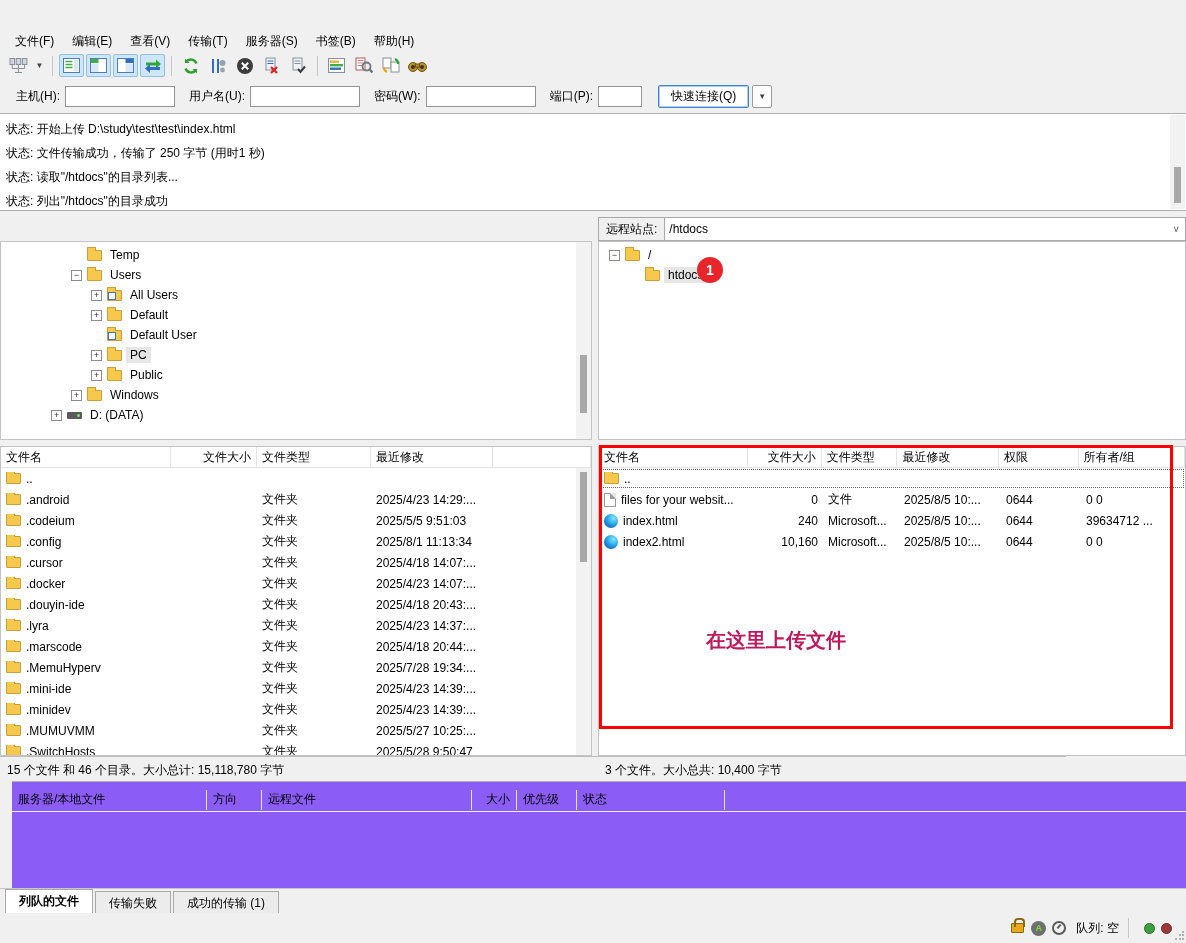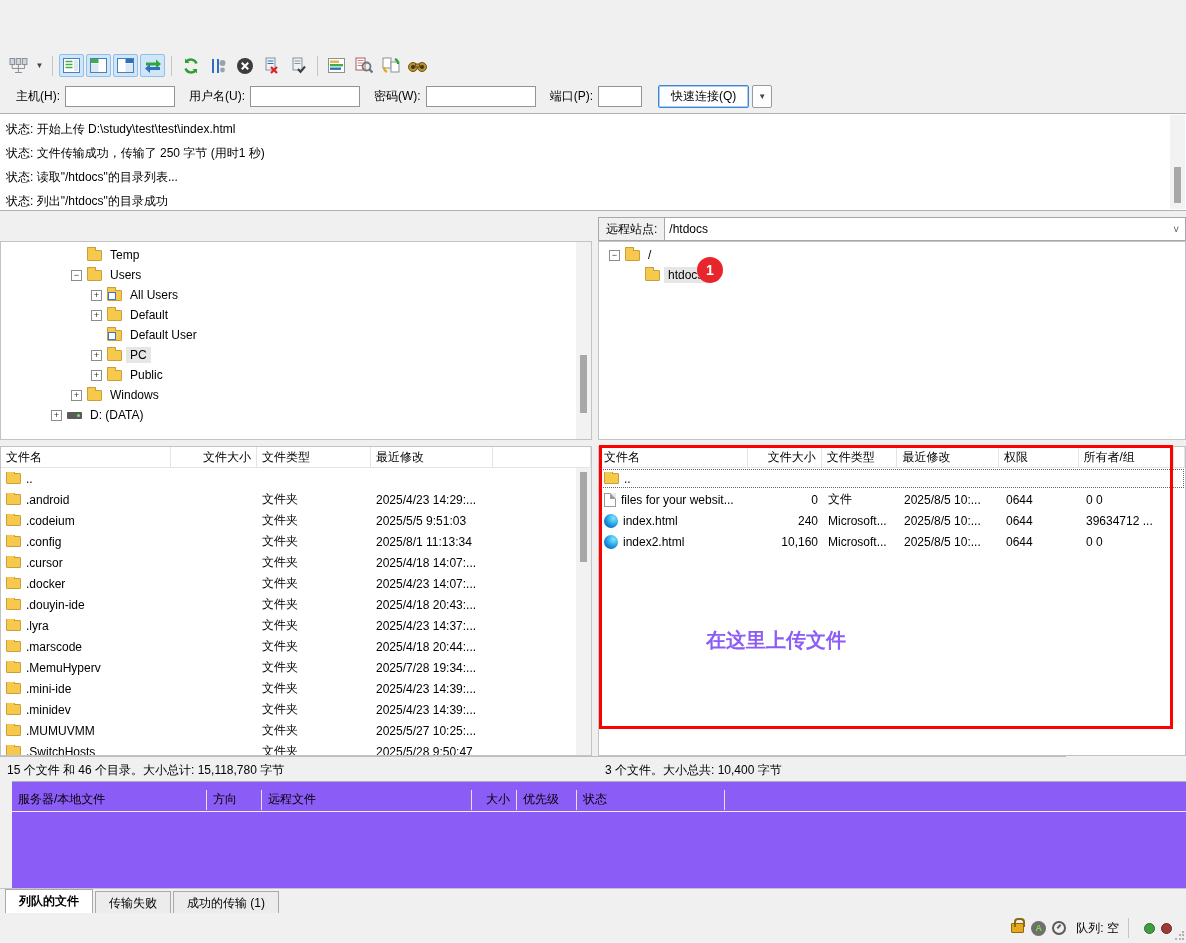--- a/index.html
+++ b/index.html
@@ -123,28 +123,37 @@
           background:radial-gradient(circle at 2px 8px,#b0b0b0 1px,transparent 1.5px),
                      radial-gradient(circle at 6px 8px,#b0b0b0 1px,transparent 1.5px),
                      radial-gradient(circle at 6px 4px,#b0b0b0 1px,transparent 1.5px),
                      radial-gradient(circle at 9px 8px,#b0b0b0 1px,transparent 1.5px),
                      radial-gradient(circle at 9px 4px,#b0b0b0 1px,transparent 1.5px),
                      radial-gradient(circle at 9px 1px,#b0b0b0 1px,transparent 1.5px); }
 
   
   #red-rect { left:599px; top:445px; width:574px; height:284px; border:3px solid #fe0000; z-index:6; pointer-events:none; }
   #red-badge { left:697px; top:257px; width:26px; height:26px; border-radius:50%; background:#e8252a; color:#fff; font-size:14px; font-weight:bold; display:flex; align-items:center; justify-content:center; z-index:7; }
-  #red-note { left:706px; top:627px; color:#8b5cf6; font-size:20px; font-weight:bold; z-index:7; }
+  #red-note { left:706px; top:627px; color:#be185d; font-size:20px; font-weight:bold; z-index:7; }
 </style>
 </head>
 <body>
 
 <div id="app">
 
 
+  <div id="menubar" class="abs">
+    <span class="menu-item">文件(F)</span>
+    <span class="menu-item">编辑(E)</span>
+    <span class="menu-item">查看(V)</span>
+    <span class="menu-item">传输(T)</span>
+    <span class="menu-item">服务器(S)</span>
+    <span class="menu-item">书签(B)</span>
+    <span class="menu-item">帮助(H)</span>
+  </div>
 
   <div id="toolbar" class="abs">
     <span class="tbtn">
       <svg width="19" height="17" viewBox="0 0 19 17">
           <g fill="#cfd6dd" stroke="#8a9097">
             <rect x="1" y="1.5" width="4.5" height="6"></rect>
             <rect x="7.2" y="1.5" width="4.5" height="6"></rect>
             <rect x="13.4" y="1.5" width="4.5" height="6"></rect>
           </g>
           <path d="M3.2 8v3.5h12.4V8 M9.4 8v7.5 M6 15.5h7" stroke="#8a9097" fill="none"></path>

